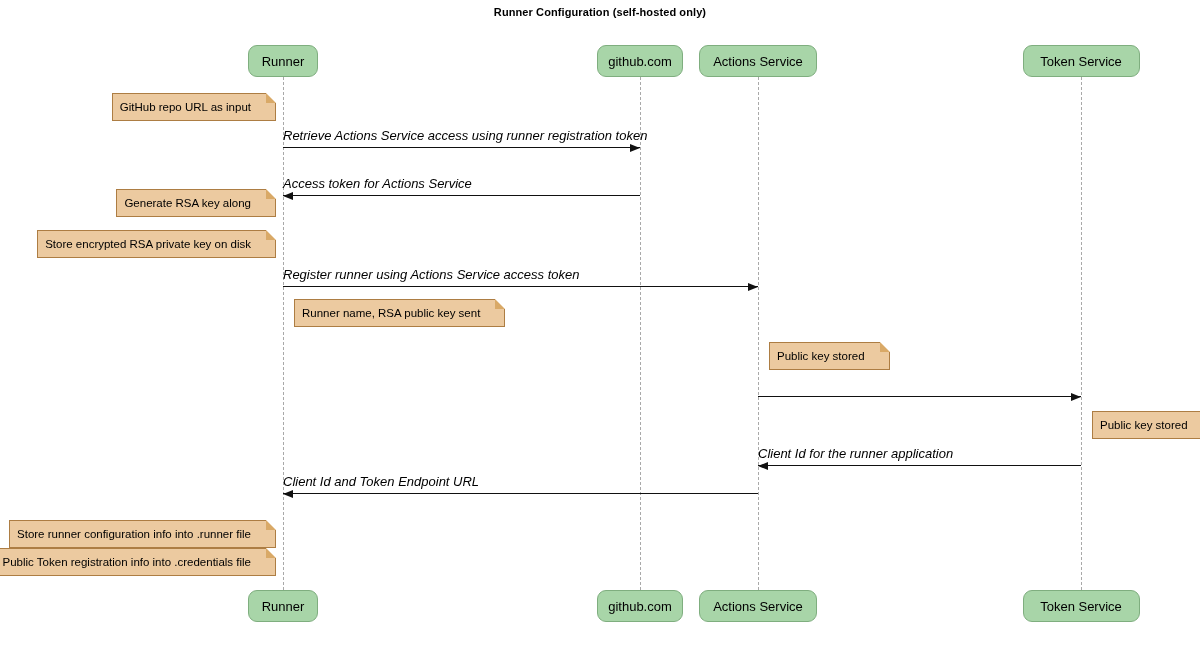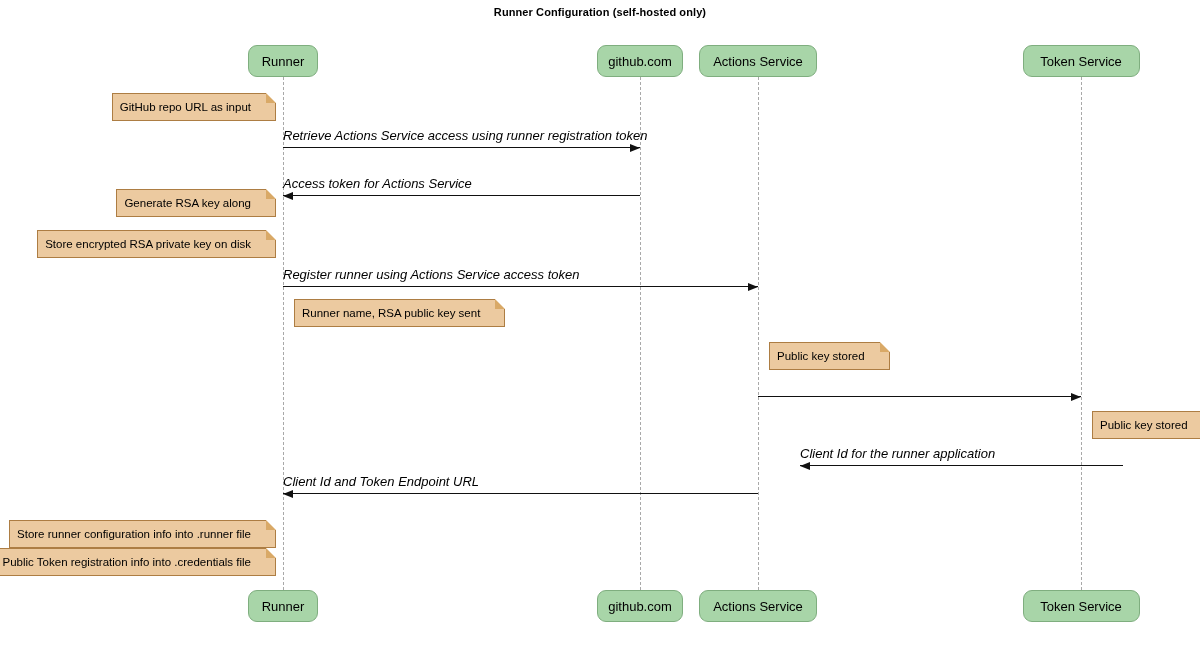--- a/index.html
+++ b/index.html
@@ -104,21 +104,21 @@
   </div>
       <div class="msg" style="left: 283px; top: 268px; width: 475px;">
     <div class="msg-label">Register runner using Actions Service access token</div>
     <div class="msg-line"></div>
     <div class="msg-head dir-right"></div>
   </div>
       <div class="msg" style="left: 758px; top: 378px; width: 323px;">
     <div class="msg-line"></div>
     <div class="msg-head dir-right"></div>
   </div>
-      <div class="msg" style="left: 800px; top: 447px; width: 323px;">
+      <div class="msg" style="left: 758px; top: 447px; width: 323px;">
     <div class="msg-label">Client Id for the runner application</div>
     <div class="msg-line"></div>
     <div class="msg-head dir-left"></div>
   </div>
       <div class="msg" style="left: 283px; top: 475px; width: 475px;">
     <div class="msg-label">Client Id and Token Endpoint URL</div>
     <div class="msg-line"></div>
     <div class="msg-head dir-left"></div>
   </div>
       <div class="note" style="top: 93px; right: 924px;">

